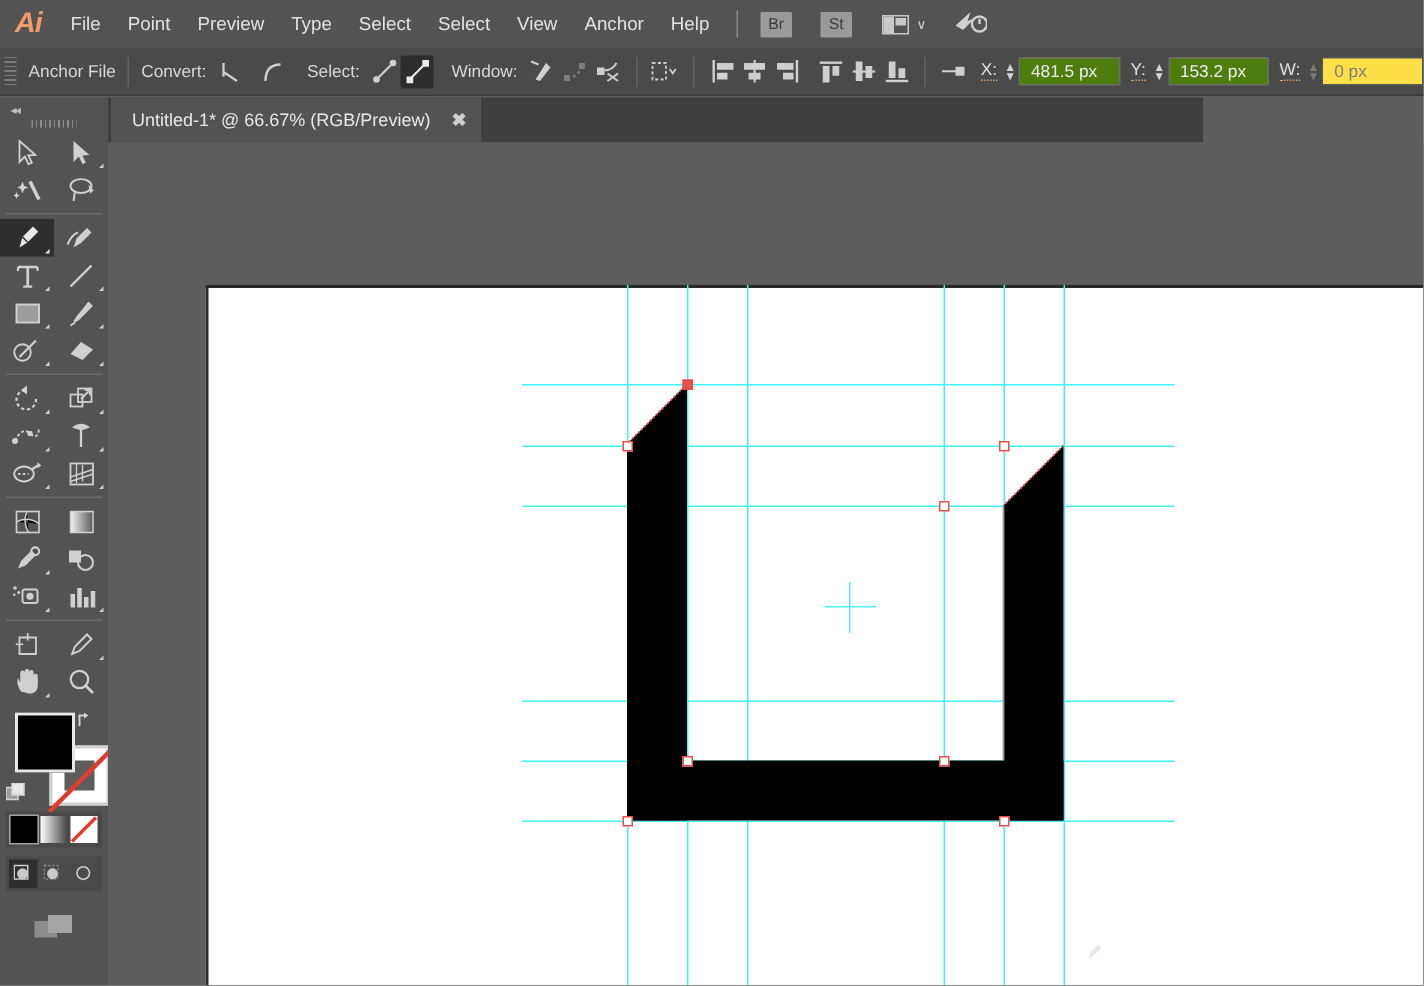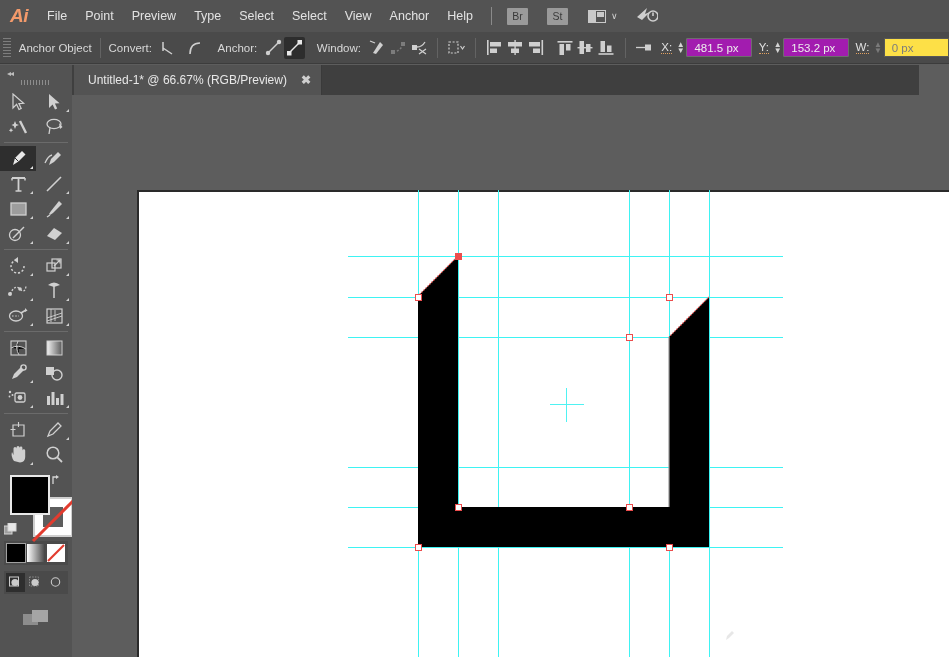--- a/index.html
+++ b/index.html
@@ -53,39 +53,39 @@
   }
   .cb-label { color: #d8d8d8; font-size: 11.5px; white-space: nowrap; }
   .cb-sep { width: 1px; height: 20px; background: #636363; margin: 0 8px; }
   .tool-ico {
     width: 24px; height: 22px; display: flex; align-items: center;
     justify-content: center; color: #cfcfcf;
   }
   .tool-ico.active { background: #2d2d2d; border-radius: 2px; }
   .tool-ico.dim { opacity: 0.38; }
   .num-field {
-    background: #a21caf; border: 1px solid #6d6d6d; height: 19px; width: 74px;
+    background: #4d7c0f; border: 1px solid #6d6d6d; height: 19px; width: 74px;
     color: #ededed; font-size: 11.5px; display: flex; align-items: center;
     padding-left: 7px; border-radius: 1px;
   }
   .num-field.disabled { background: #fde047; border-color: #575757; color: #7c7c7c; }
   .stepper {
     display: flex; flex-direction: column; align-items: center;
     justify-content: center; width: 13px; height: 19px; color: #d4d4d4;
     line-height: 6px; font-size: 8px;
   }
   .stepper.disabled { opacity: .35; }
   .xy-lab {
     color: #e0e0e0; font-size: 11.5px; margin: 0 3px 0 7px;
     border-bottom: 1px dotted #e0a060;
   }
 
   
   .tabstrip {
-    position: absolute; left: 72px; top: 65px; width: 847px; height: 30px;
+    position: absolute; left: 72px; top: 65px; width: 730px; height: 30px;
     background: #3f3f3f;
   }
   .doctab {
     position: absolute; left: 2px; top: 0; height: 30px; background: #535353;
     display: flex; align-items: center; padding: 0 10px 0 14px;
     border-right: 1px solid #3a3a3a;
   }
   .doctab .t { color: #e8e8e8; font-size: 12px; white-space: nowrap; }
   .doctab .x {
     color: #cfcfcf; font-size: 12px; margin-left: 14px; font-weight: bold;
@@ -214,34 +214,34 @@
       <svg width="22" height="18" viewBox="0 0 22 18">
           <path d="M1 12 L11 3 L9 9 L14 7 L6 15 Z" fill="#cfcfcf"></path>
           <circle cx="17" cy="11" r="5" fill="none" stroke="#cfcfcf" stroke-width="1.6"></circle>
           <path d="M17 7.5 L17 11" stroke="#cfcfcf" stroke-width="1.6"></path>
         </svg>
     </div>
   </div>
 
   <div class="controlbar">
     <div class="grip"></div>
-    <div class="cb-label" style="margin-left:4px">Anchor Object</div>
+    <div class="cb-label" style="margin-left:4px">Anchor File</div>
     <div class="cb-sep"></div>
     <div class="cb-label">Convert:</div>
     <div class="tool-ico" style="margin-left:6px">
       <svg width="16" height="16" viewBox="0 0 16 16">
           <path d="M3 2 L3 11 M3 8 L12 14" stroke="#cfcfcf" stroke-width="1.5" fill="none"></path>
         </svg>
     </div>
     <div class="tool-ico" style="margin-left:6px">
       <svg width="16" height="16" viewBox="0 0 16 16">
           <path d="M3 14 Q3 3 13 3" stroke="#cfcfcf" stroke-width="1.6" fill="none"></path>
         </svg>
     </div>
-    <div class="cb-label" style="margin-left:12px">Anchor:</div>
+    <div class="cb-label" style="margin-left:12px">Select:</div>
     <div class="tool-ico" style="margin-left:6px">
       <svg width="17" height="17" viewBox="0 0 17 17">
           <path d="M3 14 L14 3" stroke="#cfcfcf" stroke-width="1.4"></path>
           <circle cx="3" cy="14" r="2.2" fill="#cfcfcf"></circle>
           <circle cx="14" cy="3" r="2.2" fill="#cfcfcf"></circle>
         </svg>
     </div>
     <div class="tool-ico active">
       <svg width="17" height="17" viewBox="0 0 17 17">
           <path d="M3 14 L14 3" stroke="#e8e8e8" stroke-width="1.4"></path>

